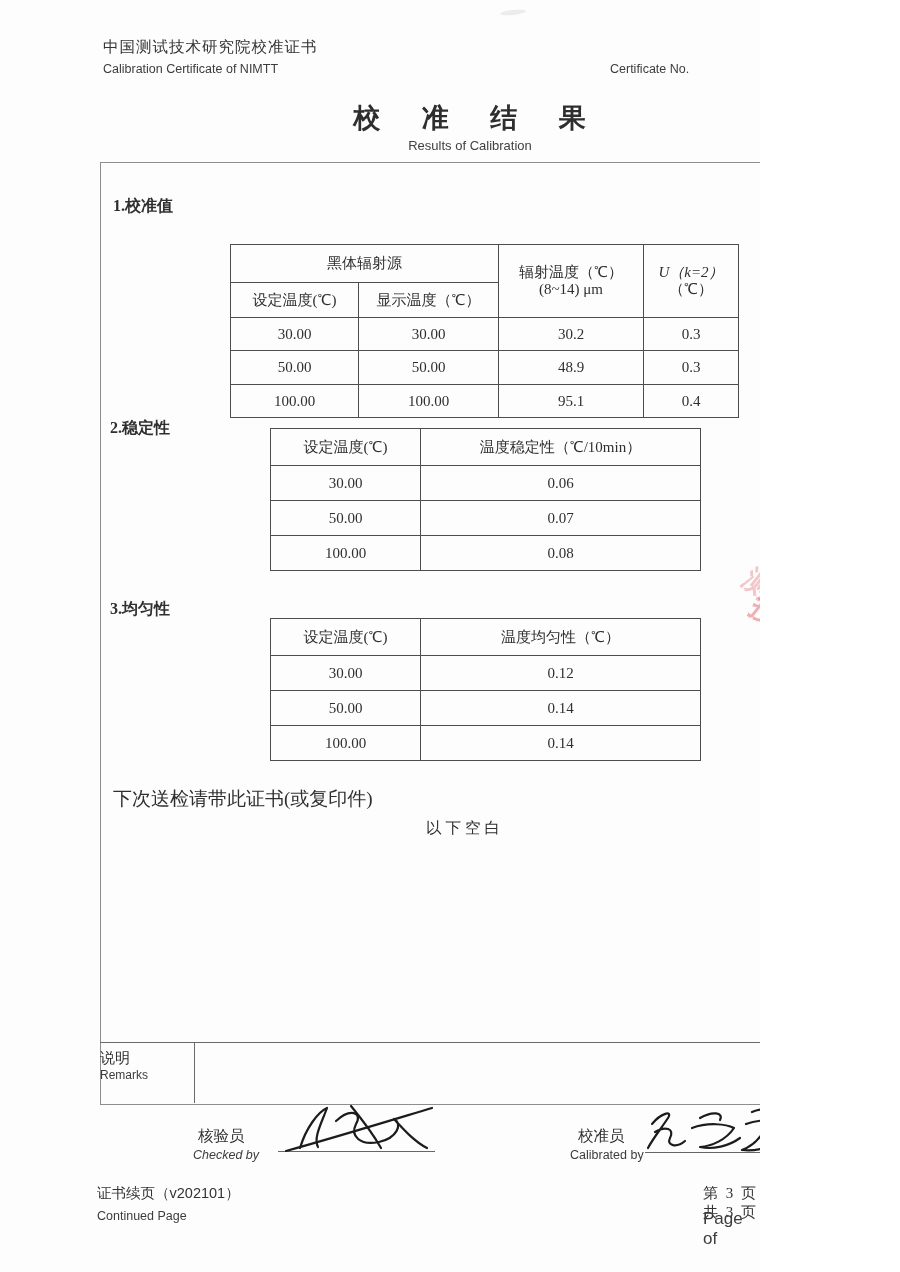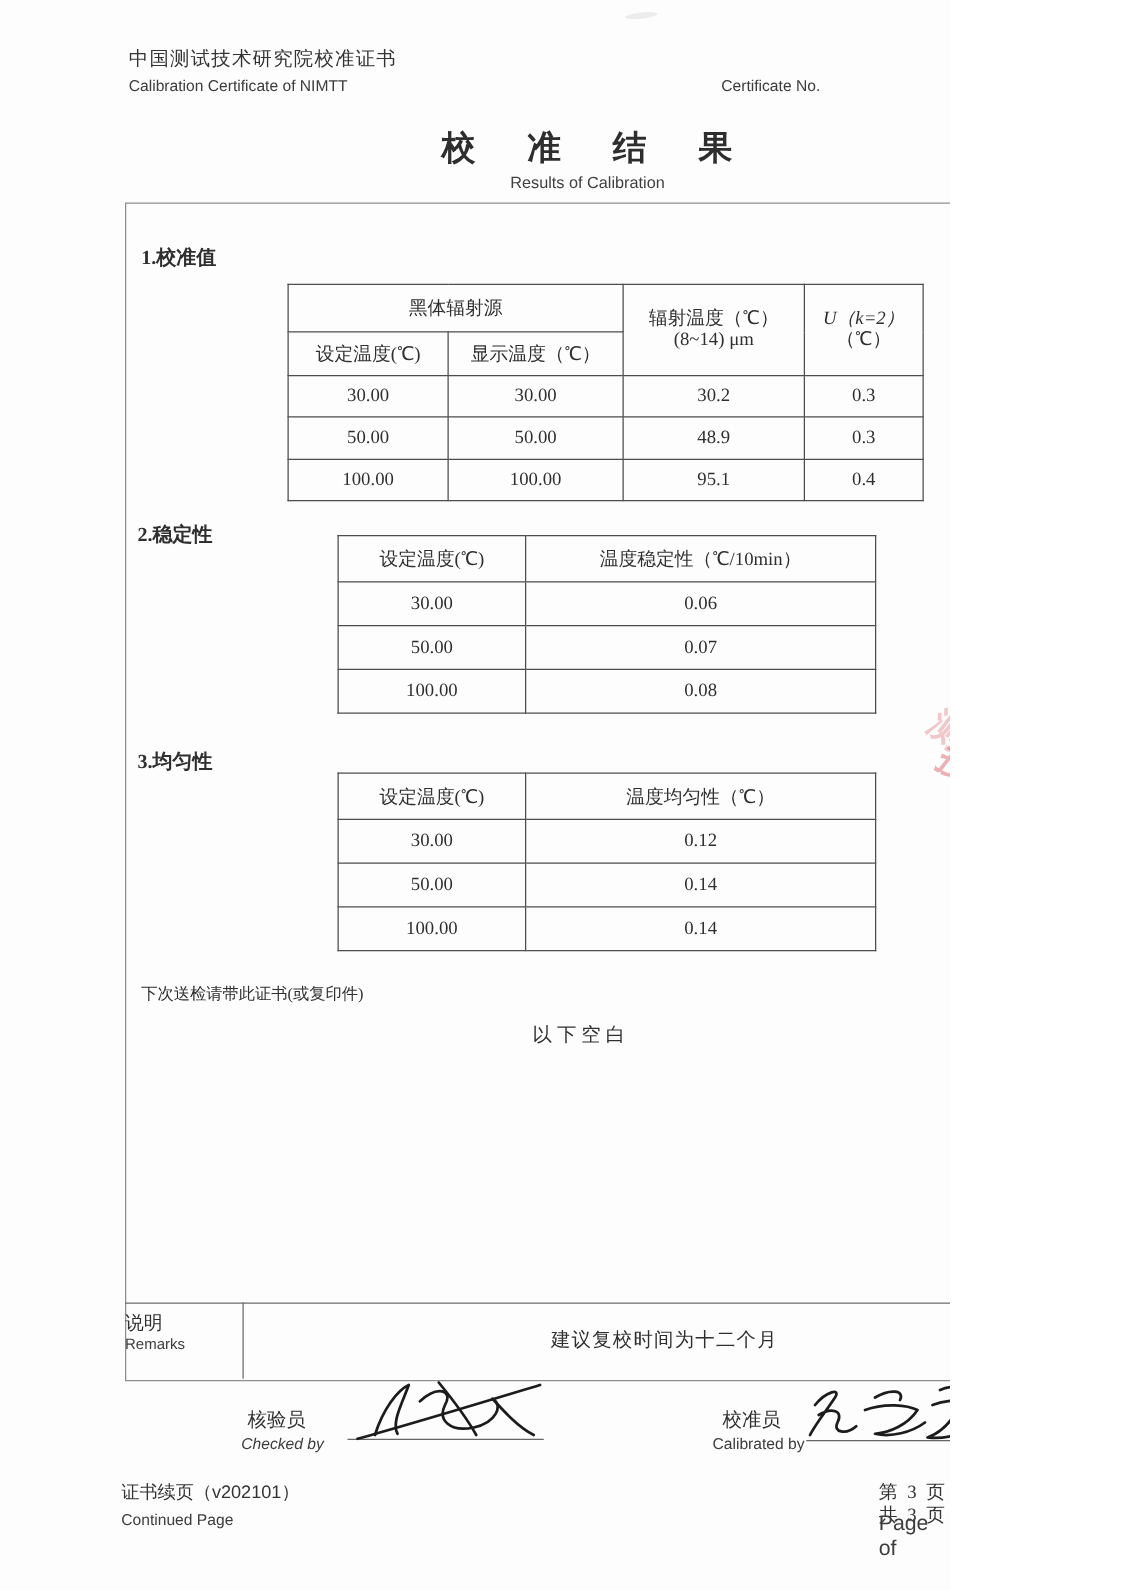--- a/index.html
+++ b/index.html
@@ -9,21 +9,21 @@
     font-family:"Liberation Sans", sans-serif;
   }
   .abs{position:absolute;}
 
   
   .hdr-zh{left:103px;top:37px;font-size:15.5px;letter-spacing:1px;color:#333;}
   .hdr-en{left:103px;top:62px;font-size:12.5px;color:#3c3c3c;}
   .certno-row{left:585px;top:37px;font-size:15px;white-space:nowrap;}
   .certno-label{letter-spacing:7px;color:#333;}
   .certno-value{font-family:"Liberation Serif", serif;font-size:15.5px;color:#333;margin-left:6px;}
-  .certno-en{left:577px;top:62px;font-size:12.5px;color:#3c3c3c;}
+  .certno-en{left:610px;top:62px;font-size:12.5px;color:#3c3c3c;}
 
   
   .main-title{left:28px;top:100px;width:900px;text-align:center;
     font-size:27px;font-weight:bold;letter-spacing:17px;color:#2e2e2e;}
   .sub-title{left:20px;top:138px;width:900px;text-align:center;font-size:13px;color:#414141;}
 
   
   .outer-box{left:100px;top:162px;width:769px;height:941px;border:1px solid #8e8e8e;}
 
   .section-label{font-size:16px;color:#2f2f2f;font-family:"Liberation Serif", serif;font-weight:bold;}
@@ -31,28 +31,28 @@
   .sec2{left:110px;top:418px;}
   .sec3{left:110px;top:599px;}
 
   
   table.ct{border-collapse:collapse;position:absolute;table-layout:fixed;}
   table.ct td{
     border:1.2px solid #4d4d4d;text-align:center;vertical-align:middle;
     font-family:"Liberation Serif", serif;font-size:15px;color:#2f2f2f;
     padding:0;overflow:hidden;
   }
-  .t1{left:230px;top:227px;}
+  .t1{left:230px;top:244px;}
   .t2{left:270px;top:428px;}
   .t3{left:270px;top:618px;}
   .ital{font-style:italic;}
   .cell-line{line-height:17px;}
 
   
-  .note-bring{left:113px;top:786px;font-size:13px;font-family:"Liberation Serif", serif;color:#2f2f2f;}
+  .note-bring{left:113px;top:786px;font-size:19px;font-family:"Liberation Serif", serif;color:#2f2f2f;}
   .note-blank{left:0;top:818px;width:930px;text-align:center;font-size:15.5px;
     font-family:"Liberation Serif", serif;color:#2f2f2f;letter-spacing:4px;}
 
   
   .remarks-topline{left:100px;top:1042px;width:769px;border-top:1px solid #6b6b6b;height:0;}
   .remarks-divider{left:194px;top:1042px;height:61px;border-left:1px solid #6b6b6b;width:0;}
   .remarks-zh{left:100px;top:1049px;width:94px;font-size:15px;color:#2f2f2f;}
   .remarks-en{left:100px;top:1068px;width:94px;text-align:left;font-size:12px;color:#3c3c3c;}
   .remarks-content{left:194px;top:1062px;width:675px;text-align:center;
     font-size:15.5px;font-family:"Liberation Serif", serif;color:#2f2f2f;letter-spacing:1px;}
@@ -193,21 +193,20 @@
   </tbody>
     </table>
 
   <div class="abs note-bring">下次送检请带此证书(或复印件)</div>
   <div class="abs note-blank">以下空白</div>
 
   <div class="abs remarks-topline"></div>
   <div class="abs remarks-divider"></div>
   <div class="abs remarks-zh">说明</div>
   <div class="abs remarks-en">Remarks</div>
-  <div class="abs remarks-content">建议复校时间为十二个月</div>
 
   <div class="abs sig-checked-zh">核验员</div>
   <div class="abs sig-checked-en">Checked by</div>
   <div class="abs sigline sigline-checked"></div>
   <div class="abs sig-cal-zh">校准员</div>
   <div class="abs sig-cal-en">Calibrated by</div>
   <div class="abs sigline sigline-cal"></div>
 
   <svg class="overlay" width="900" height="1272">
     <g stroke="#1c1c1c" stroke-width="2.2" fill="none" stroke-linecap="round" stroke-linejoin="round">

